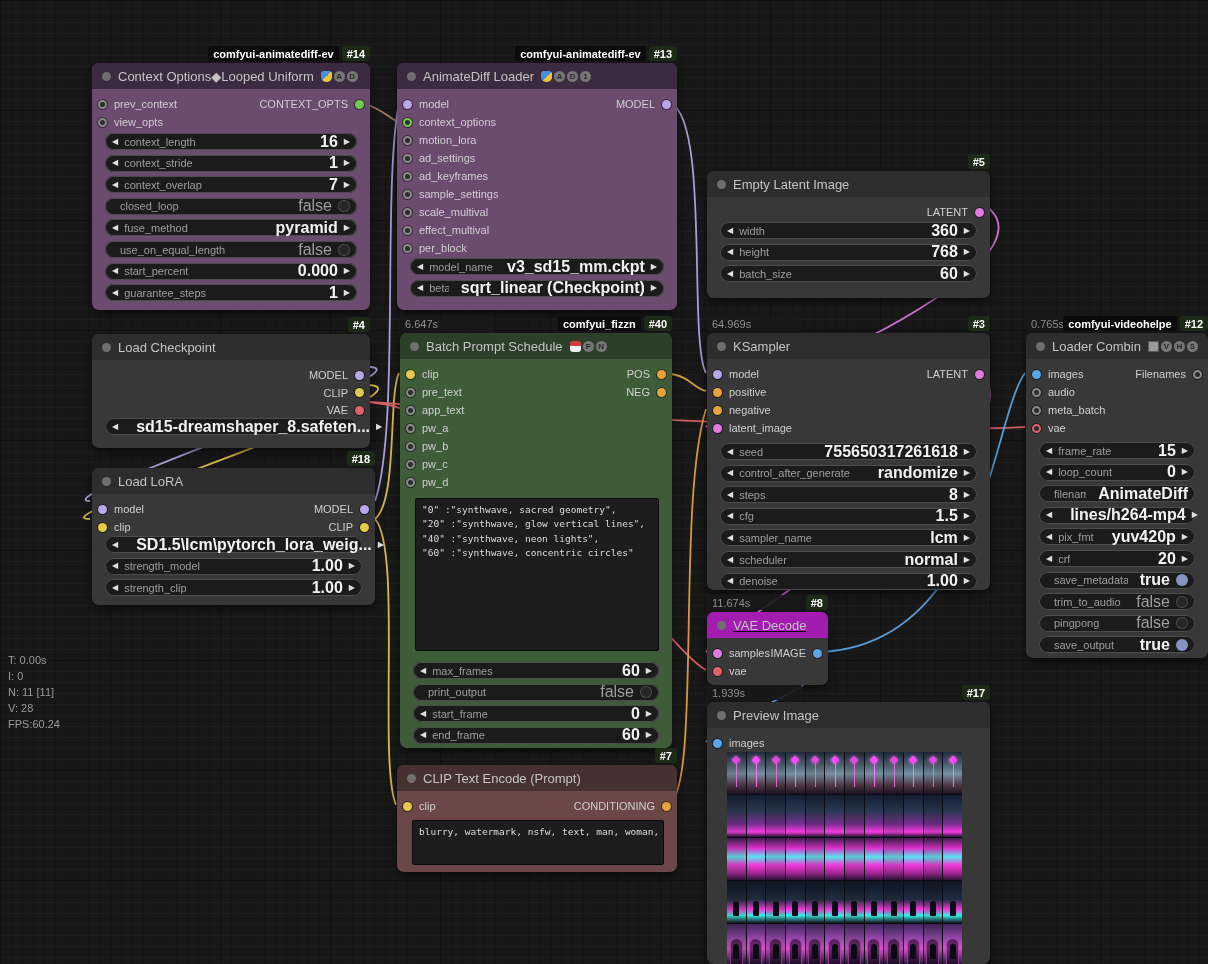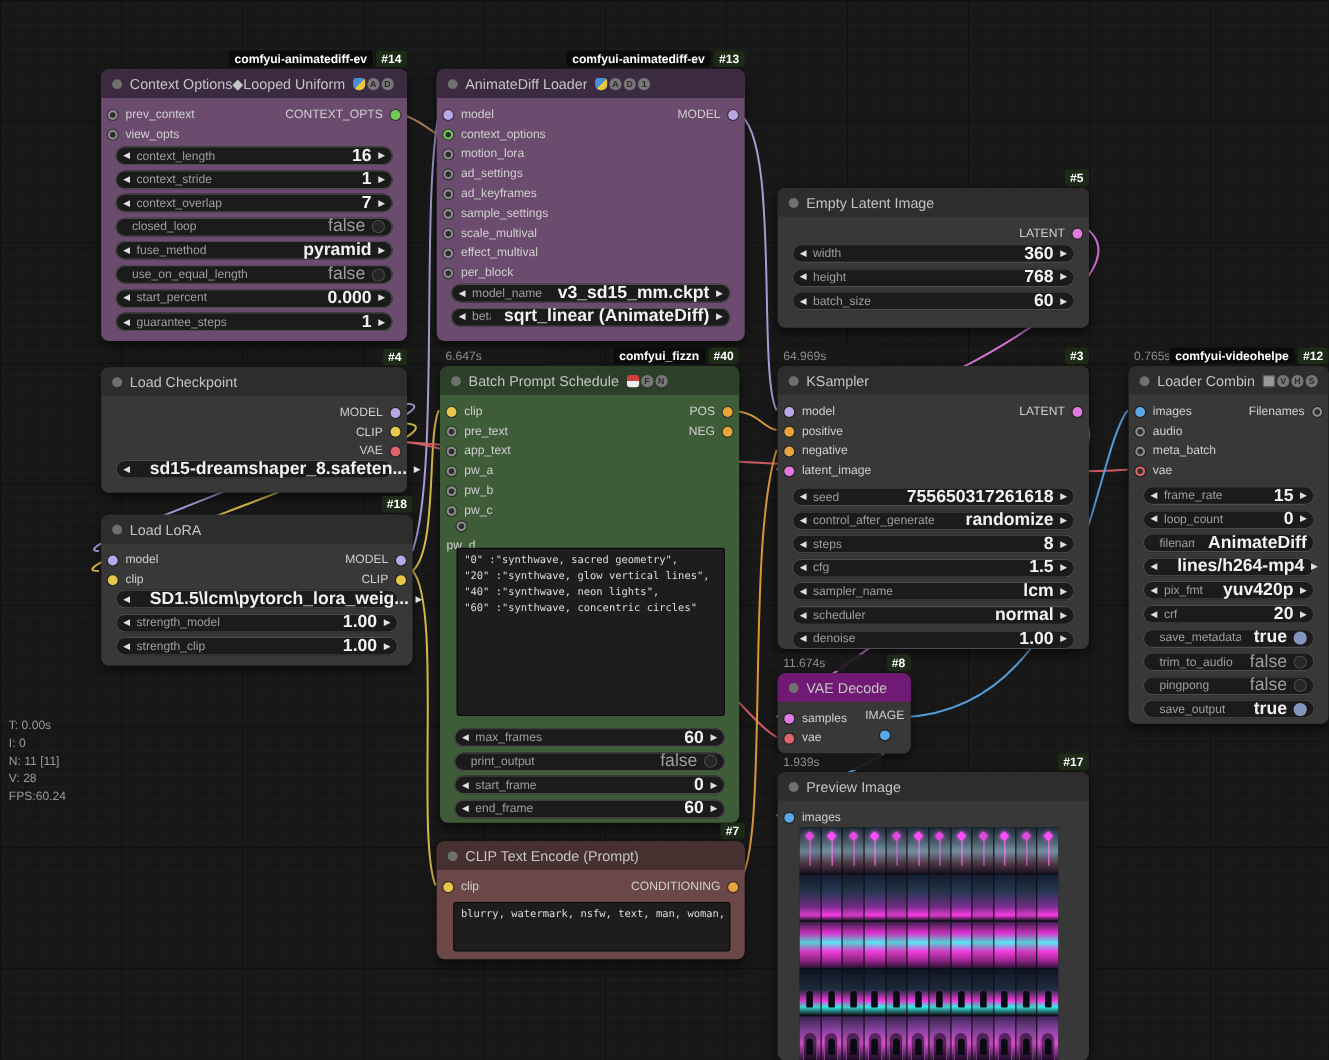--- a/index.html
+++ b/index.html
@@ -223,21 +223,21 @@
           <span class="arrow">◀</span>
           <span class="wlabel">model_name</span>
           <span class="spacer"></span>
           <span class="wvalue">v3_sd15_mm.ckpt</span>
           <span class="arrow">▶</span>
         </div>
         <div class="widget" style="top: 216.6px;">
           <span class="arrow">◀</span>
           <span class="wlabel">beta_schedule</span>
           <span class="spacer"></span>
-          <span class="wvalue">sqrt_linear (AnimateDiff)</span>
+          <span class="wvalue">sqrt_linear (Checkpoint)</span>
           <span class="arrow">▶</span>
         </div>
       </div>
       <div class="node" style="left: 707px; top: 171px; width: 283px; height: 127px; background: rgb(56, 56, 56);">
         <div class="badges">
           <div class="nid">#5</div>
         </div>
         <div class="node-header" style="background: rgb(45, 45, 45);">
           <span class="collapse-dot"></span>
           <span class="node-title">Empty Latent Image</span>
@@ -374,21 +374,21 @@
           <span>pw_a</span>
         </div>
         <div class="slot" style="left: 6px; top: 105px;">
           <span class="dot donut"></span>
           <span>pw_b</span>
         </div>
         <div class="slot" style="left: 6px; top: 123px;">
           <span class="dot donut"></span>
           <span>pw_c</span>
         </div>
-        <div class="slot" style="left: 6px; top: 141px; flex-direction: column;">
+        <div class="slot" style="left: 6px; top: 141px;">
           <span class="dot donut"></span>
           <span>pw_d</span>
         </div>
         <div class="slot out" style="right: 6px; top: 33px;">
           <span>POS</span>
           <span class="dot" style="background: rgb(232, 163, 60);"></span>
         </div>
         <div class="slot out" style="right: 6px; top: 51px;">
           <span>NEG</span>
           <span class="dot" style="background: rgb(232, 163, 60);"></span>
@@ -603,33 +603,33 @@
           <span class="spacer"></span>
           <span class="wvalue">true</span>
           <span class="knob on"></span>
         </div>
       </div>
       <div class="node" style="left: 707px; top: 612px; width: 121px; height: 73px; background: rgb(56, 56, 56);">
         <div class="badge time">11.674s</div>
         <div class="badges">
           <div class="nid">#8</div>
         </div>
-        <div class="node-header" style="background: #701a75;">
+        <div class="node-header" style="background: #a21caf; text-decoration: underline;">
           <span class="collapse-dot"></span>
           <span class="node-title">VAE Decode</span>
         </div>
         <div class="slot" style="left: 6px; top: 33px;">
           <span class="dot" style="background: rgb(224, 122, 224);"></span>
           <span>samples</span>
         </div>
         <div class="slot" style="left: 6px; top: 51px;">
           <span class="dot" style="background: rgb(224, 99, 106);"></span>
           <span>vae</span>
         </div>
-        <div class="slot out" style="right: 6px; top: 33px; flex-direction: column;">
+        <div class="slot out" style="right: 6px; top: 33px;">
           <span>IMAGE</span>
           <span class="dot" style="background: rgb(90, 167, 232);"></span>
         </div>
       </div>
       <div class="node" style="left: 707px; top: 702px; width: 283px; height: 262px; background: rgb(56, 56, 56);">
         <div class="badge time">1.939s</div>
         <div class="badges">
           <div class="nid">#17</div>
         </div>
         <div class="node-header" style="background: rgb(45, 45, 45);">

